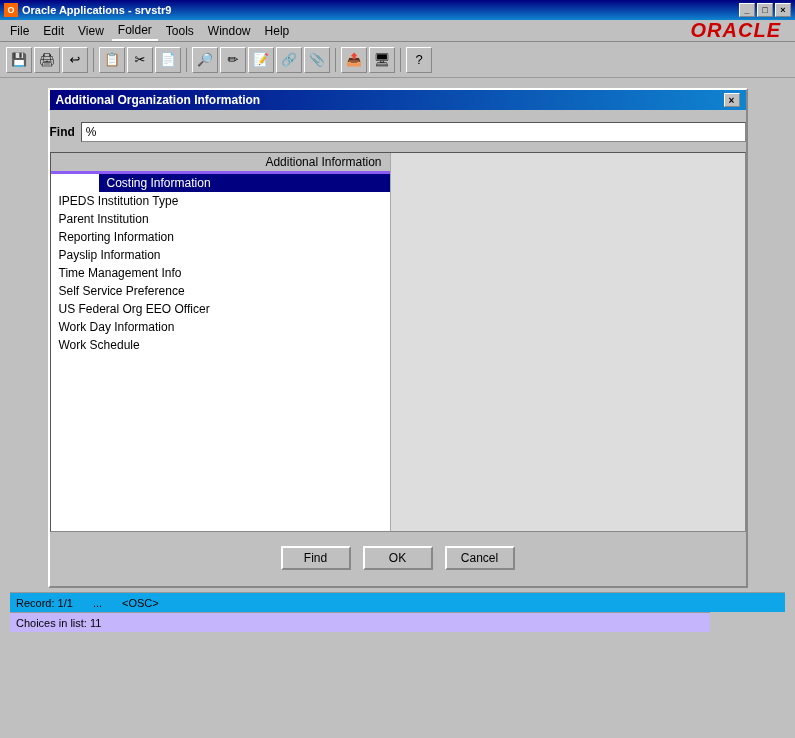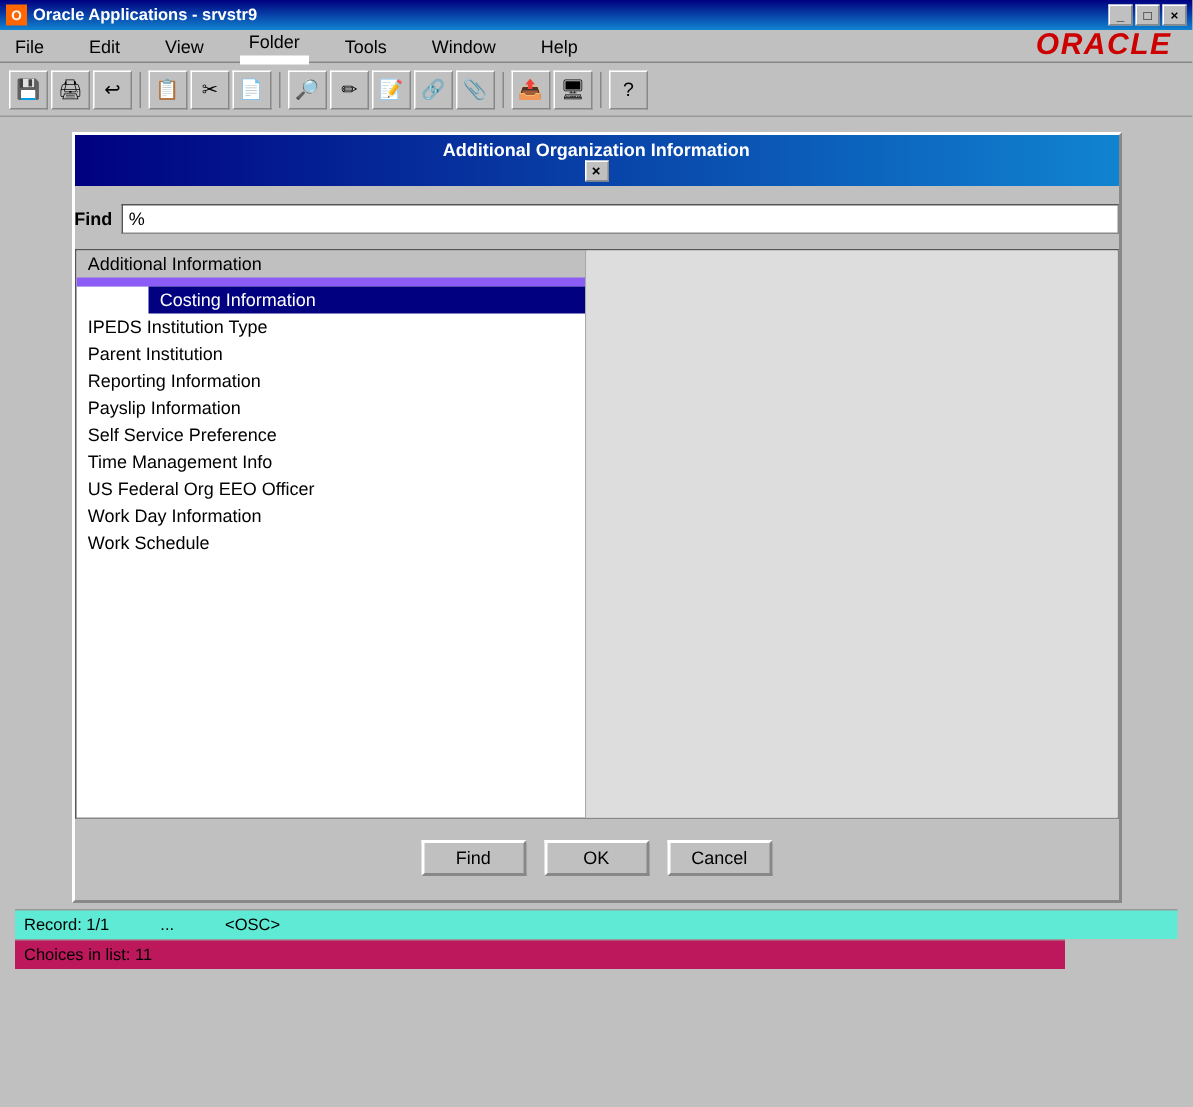--- a/index.html
+++ b/index.html
@@ -65,30 +65,30 @@
       height: 22px;
       display: flex;
       align-items: center;
       padding: 0 4px;
       border-bottom: 1px solid #888;
       justify-content: space-between;
     }
     .menu-bar-left {
       display: flex;
       align-items: center;
-      gap: 18px;
+      gap: 2px;
     }
     .menu-item {
       padding: 2px 6px;
       font-size: 12px;
       cursor: pointer;
       color: #000;
     }
     .menu-item.folder {
-      border-bottom: 6px solid #ffffff;
+      border-bottom: 2px solid #ffffff;
       text-align: right;
     }
     .oracle-logo {
       font-size: 20px;
       font-weight: bold;
       font-style: italic;
       color: #cc0000;
       padding-right: 10px;
       letter-spacing: 1px;
     }
@@ -143,21 +143,20 @@
     }
     .dialog-title-bar {
       background: linear-gradient(to right, #000080, #1084d0);
       color: white;
       padding: 3px 6px;
       font-size: 12px;
       font-weight: bold;
       display: flex;
       align-items: center;
       justify-content: space-between;
-      flex-direction: column;
     }
     .dialog-close-btn {
       width: 16px;
       height: 14px;
       background: #c0c0c0;
       border: 1px solid #888;
       border-top-color: #fff;
       border-left-color: #fff;
       color: #000;
       font-size: 10px;
@@ -212,21 +211,22 @@
     }
     .list-item {
       padding: 2px 8px;
       font-size: 12px;
       cursor: pointer;
       white-space: nowrap;
     }
     .list-item.header {
       background: #c0c0c0;
       font-weight: normal;
-      border-bottom: 6px solid #8b5cf6;
+      border-bottom: 3px solid #8b5cf6;
+      text-align: right;
     }
     .list-item.selected {
       background: #000080;
       color: white;
       margin-left: 48px;
     }
 
     
     .button-row {
       display: flex;
@@ -245,27 +245,27 @@
       cursor: pointer;
       padding: 0 12px;
     }
 
     .record-bar {
       position: absolute;
       bottom: 20px;
       left: 0;
       right: 0;
       height: 20px;
-      background: #5eead4;
+      background: #0ea5e9;
       border-top: 1px solid #999;
       display: flex;
       align-items: center;
       font-size: 11px;
       padding: 0 6px;
-      gap: 34px;
+      gap: 20px;
     }
   </style>
 </head>
 <body>
 
 <div class="title-bar">
   <div class="title-bar-left">
     <div class="title-bar-icon">O</div>
     <span>Oracle Applications - srvstr9</span>
   </div>
@@ -325,22 +325,22 @@
       </div>
 
       <div class="list-container">
         <div class="list-column">
           <div class="list-item header">Additional Information</div>
           <div class="list-item selected">Costing Information</div>
           <div class="list-item">  IPEDS Institution Type</div>
           <div class="list-item">  Parent Institution</div>
           <div class="list-item">  Reporting Information</div>
           <div class="list-item">  Payslip Information</div>
+          <div class="list-item">  Time Management Info</div>
           <div class="list-item">  Self Service Preference</div>
-          <div class="list-item">  Time Management Info</div>
           <div class="list-item">  US Federal Org EEO Officer</div>
           <div class="list-item">  Work Day Information</div>
           <div class="list-item">  Work Schedule</div>
         </div>
         <div class="list-column-right"></div>
       </div>
 
       <div class="button-row">
         <button class="dialog-btn">Find</button>
         <button class="dialog-btn">OK</button>
@@ -348,16 +348,16 @@
       </div>
     </div>
   </div>
 
   <div class="record-bar" style="position: static; margin-top: 4px; border-top: 1px solid #999; padding: 2px 6px;">
     <span>Record: 1/1</span>
     <span>...</span>
     <span>&lt;OSC&gt;</span>
   </div>
 
-  <div style="background:#be185d; border-top: 1px solid #999; height: 20px; display: flex; align-items: center; font-size: 11px; padding: 0 6px; width: 700px;">
+  <div style="background:#c4b5fd; border-top: 1px solid #999; height: 20px; display: flex; align-items: center; font-size: 11px; padding: 0 6px; width: 700px;">
     <span>Choices in list: 11</span>
   </div>
 </div>
 
 </body></html>

